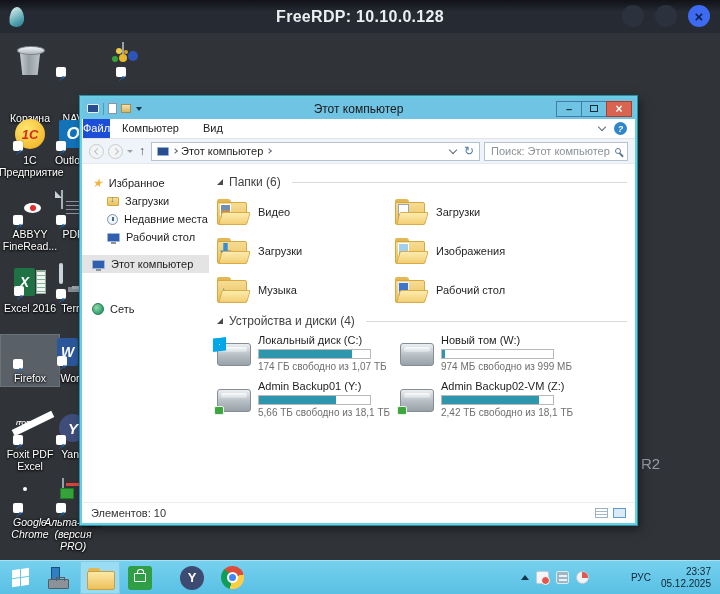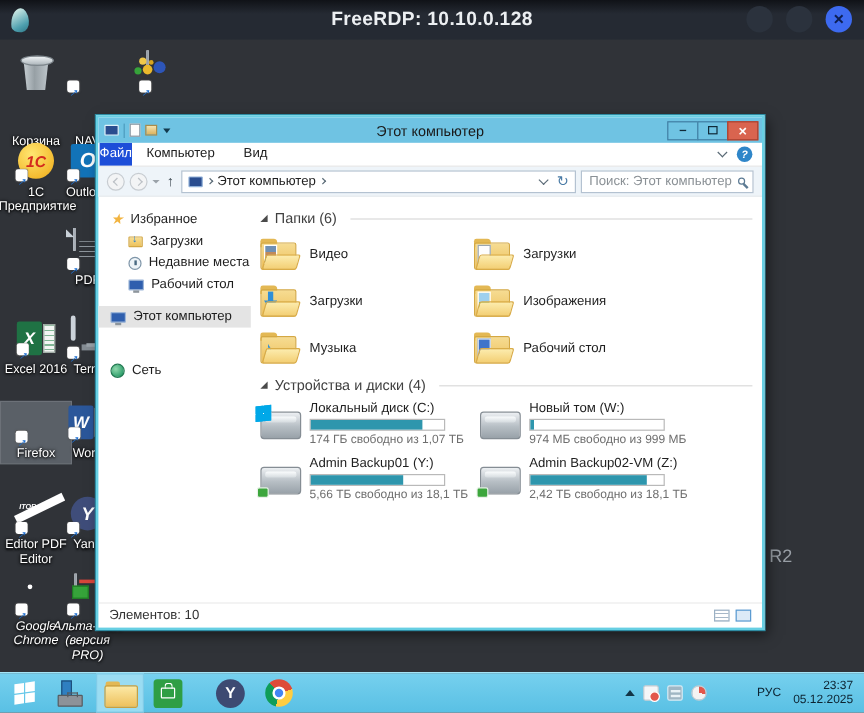--- a/index.html
+++ b/index.html
@@ -239,20 +239,24 @@
       </div>
     <div class="dlabel">1С Предприятие</div>
   </div>
   <div class="dcell c2 r2">
     <div class="ic">
         <i class="ic ic-outlook"></i>
         <i class="sc"></i>
       </div>
     <div class="dlabel">Outlook</div>
   </div>
+  <div class="dcell c1 r3">
+    <div class="ic"><i class="ic ic-abbyy"></i><i class="sc"></i></div>
+    <div class="dlabel">ABBYY FineRead...</div>
+  </div>
   <div class="dcell c2 r3">
     <div class="ic"><i class="ic ic-pdf"></i><i class="sc"></i></div>
     <div class="dlabel">PDF</div>
   </div>
   <div class="dcell c1 r4">
     <div class="ic ic-office ic-excel">
         <i class="sheet"></i>
         <i class="sq">X</i>
         <i class="sc"></i>
       </div>
@@ -269,21 +273,21 @@
   <div class="dcell c2 r5">
     <div class="ic ic-office ic-word">
         <i class="sheet"></i>
         <i class="sq">W</i>
         <i class="sc"></i>
       </div>
     <div class="dlabel">Word</div>
   </div>
   <div class="dcell c1 r6">
     <div class="ic"><i class="ic ic-foxit"></i><i class="sc"></i></div>
-    <div class="dlabel">Editor PDF Editor</div>
+    <div class="dlabel">Foxit PDF Excel</div>
   </div>
   <div class="dcell c2 r6">
     <div class="ic">
         <i class="ic ic-yandex"></i>
         <i class="sc"></i>
       </div>
     <div class="dlabel">Yand</div>
   </div>
   <div class="dcell c1 r7">
     <div class="ic"><i class="ic ic-chrome"></i><i class="sc"></i></div>

